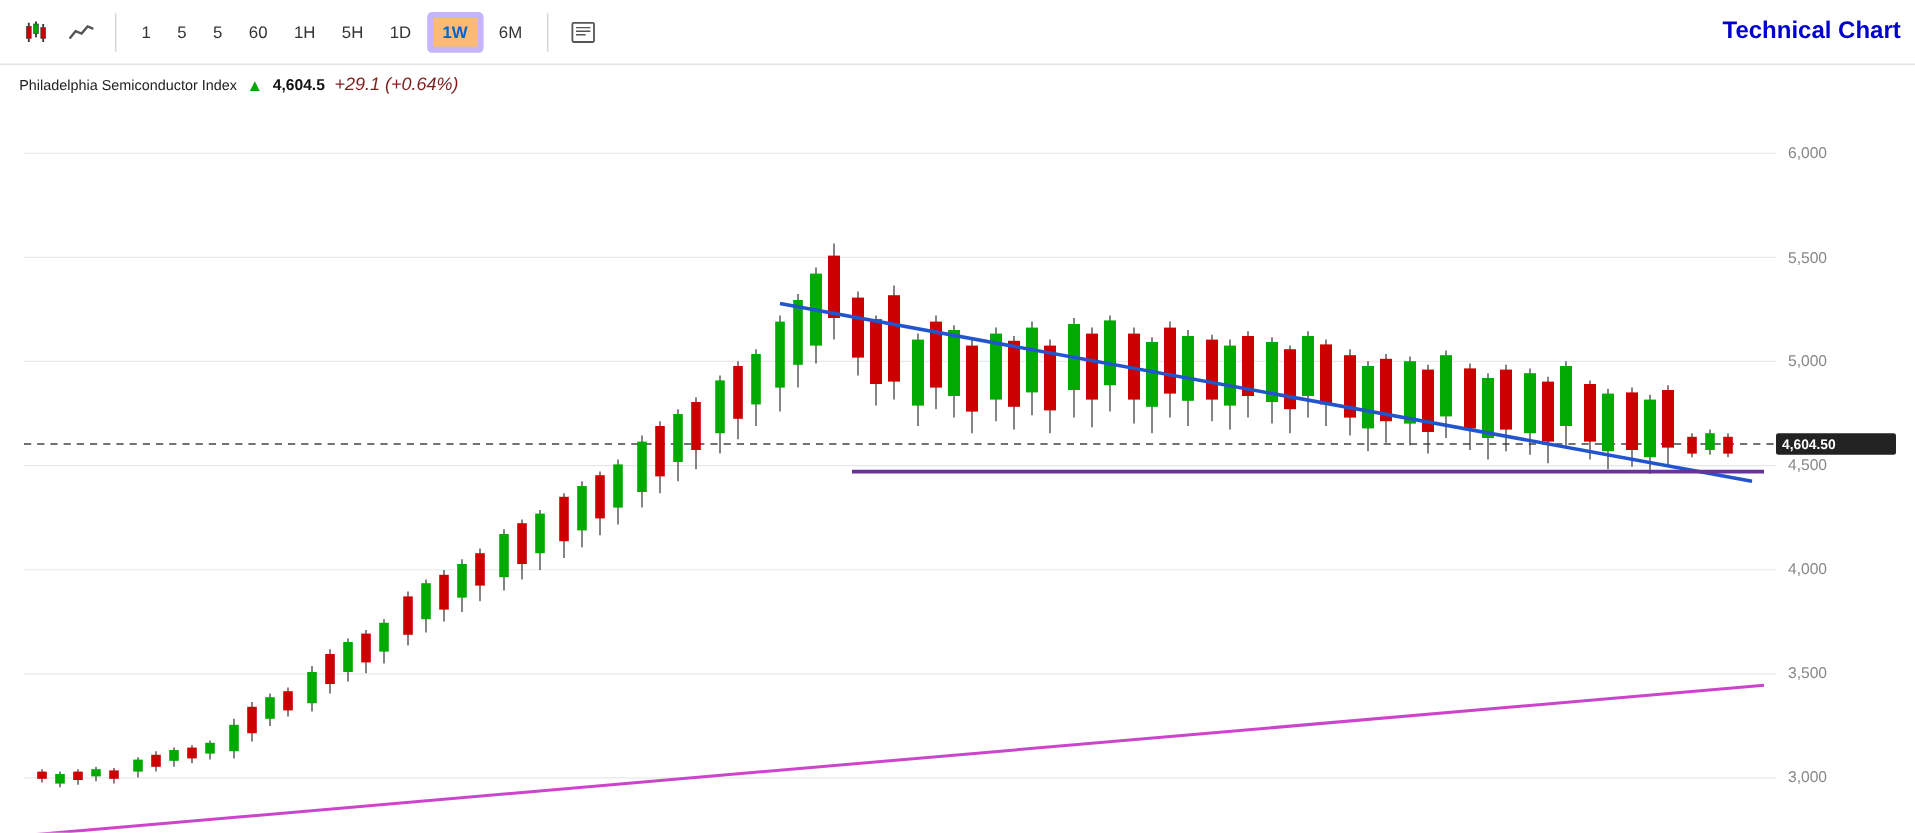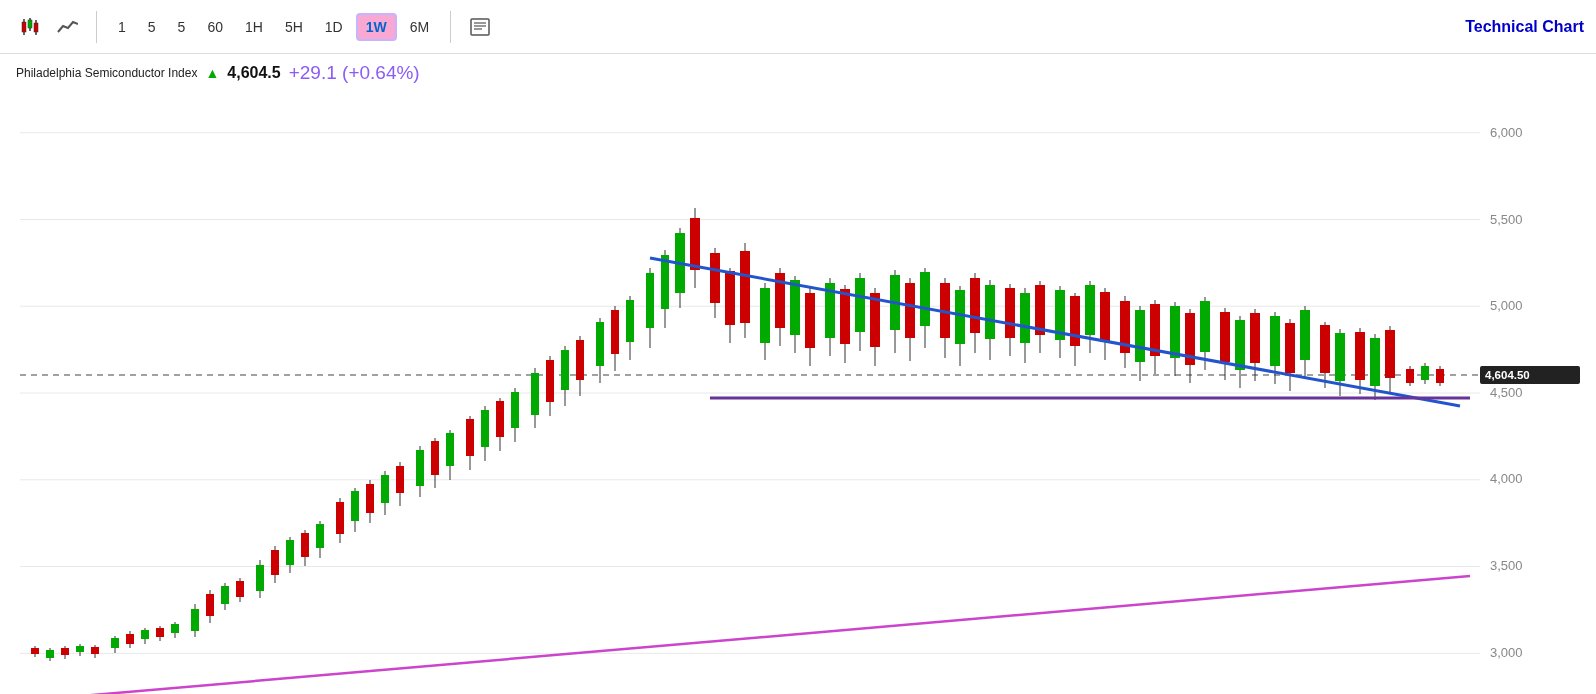--- a/index.html
+++ b/index.html
@@ -21,36 +21,36 @@
     }
     .toolbar-divider {
       width: 1px; height: 32px; background: #ccc; margin: 0 8px;
     }
     .time-btn {
       padding: 4px 8px; font-size: 14px; font-weight: 500;
       cursor: pointer; border: 1px solid transparent; border-radius: 4px;
       color: #333;
     }
     .time-btn.active {
-      border: 2px solid #c4b5fd; background: #f9a8d4; color: #0066cc; font-weight: 700;
+      border: 5px solid #c4b5fd; background: #fdba74; color: #0066cc; font-weight: 700;
     }
     .toolbar-title {
-      margin-left: auto; font-size: 16px; font-weight: 700; color: #0000cc;
+      margin-left: auto; font-size: 20px; font-weight: 700; color: #0000cc;
     }
 
     
     #stock-info {
       padding: 8px 16px 4px 16px;
       display: flex; align-items: center; gap: 8px;
       font-size: 15px;
     }
     .stock-name { color: #222; font-size: 12px; }
     .stock-arrow { color: #00aa00; font-size: 14px; }
-    .stock-price { font-weight: 700; font-size: 16px; color: #111; }
-    .stock-change { color: #8b5cf6; font-size: 19px; font-weight: 500; }
+    .stock-price { font-weight: 700; font-size: 13px; color: #111; }
+    .stock-change { color: #7f1d1d; font-size: 15px; font-weight: 500; font-style: italic; }
 
     
     #chart-container {
       position: relative;
       width: 1596px;
       height: 625px;
       overflow: hidden;
     }
     #chart-svg {
       position: absolute;

